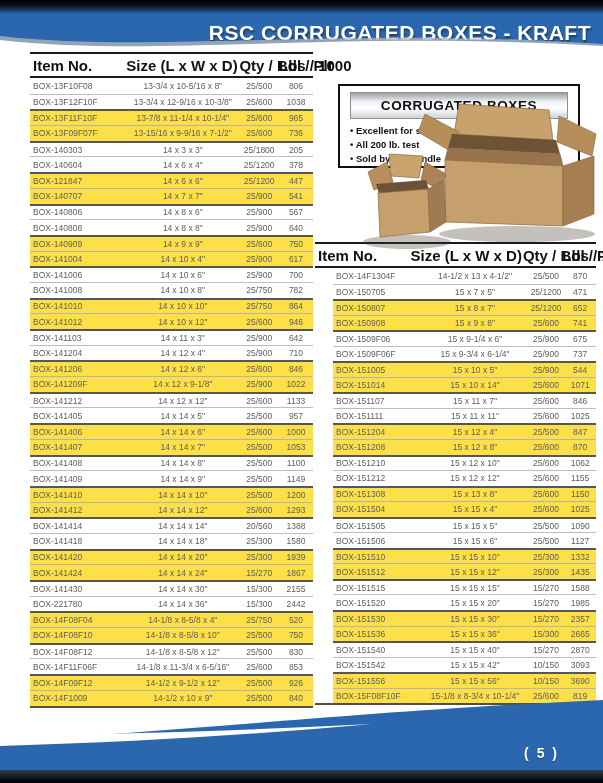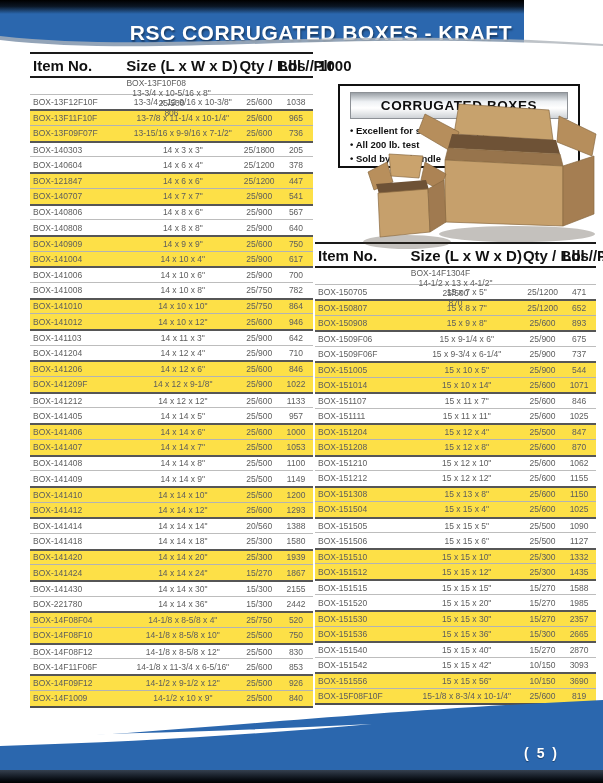--- a/index.html
+++ b/index.html
@@ -1,38 +1,38 @@
 <!DOCTYPE html>
 <html><head>
 <meta charset="utf-8">
 <style>
   html,body{margin:0;padding:0;background:#e8e8e8;}
   .page{position:relative;width:603px;height:783px;background:#ffffff;overflow:hidden;
         font-family:"Liberation Sans", sans-serif;margin:0 auto;}
 
   
-  .header{position:absolute;left:0;top:0;width:524px;height:58px;background:#2b67ae;}
+  .header{position:absolute;left:0;top:0;width:603px;height:58px;background:#2b67ae;}
   .header .darkstrip{position:absolute;left:0;top:0;width:100%;height:14px;
         background:linear-gradient(180deg,#000 0%,#0b1624 45%,rgba(43,103,174,0) 100%);}
   .header .title{position:absolute;right:12px;top:21px;color:#fff;font-size:21px;font-weight:bold;
         letter-spacing:.5px;text-shadow:1px 2px 2px rgba(0,0,0,.45);white-space:nowrap;}
   .header svg{position:absolute;left:0;bottom:0;display:block;}
 
   
   .tbl{position:absolute;border-bottom:2px solid #4f4f4f;}
   .tbl-left{left:30px;top:52px;width:283px;}
   .tbl-right{left:315px;top:242px;width:281px;}
   .thead{display:flex;height:22px;border-top:2px solid #1a1a1a;border-bottom:2px solid #1a1a1a;
         align-items:center;}
   .thead .tcell{font-weight:bold;color:#111;font-size:15px;text-align:left;}
   .trow{display:flex;height:15.7px;align-items:center;box-sizing:border-box;}
-  .tbl-right .trow{height:15.55px;}
+  .tbl-right .trow{height:15.55px;margin-left:18px;}
   .trow.heavy{border-top:2px solid #565656;}
   .trow.thin{border-top:1px solid #bdbdbd;}
-  .trow.first{border-top:none;flex-direction:column;}
+  .trow.first{border-top:none;}
   .trow.gray{background:#fde047;}
   .trow.gray.thin{border-top:1px solid #b3b3b3;}
   .tcell{font-size:8.5px;color:#5d5d5d;white-space:nowrap;overflow:visible;}
   .c0{width:34%;text-align:left;padding-left:3px;box-sizing:border-box;}
   .c1{width:40%;text-align:center;}
   .c2{width:14%;text-align:center;}
   .c3{width:12%;text-align:center;}
 
   
   .infobox{position:absolute;left:338px;top:84px;width:238px;height:80px;background:#fff;
@@ -344,21 +344,21 @@
         <div class="trow gray heavy">
           <div class="tcell c0">BOX-150807</div>
           <div class="tcell c1">15 x 8 x 7"</div>
           <div class="tcell c2">25/1200</div>
           <div class="tcell c3">652</div>
         </div>
         <div class="trow gray thin">
           <div class="tcell c0">BOX-150908</div>
           <div class="tcell c1">15 x 9 x 8"</div>
           <div class="tcell c2">25/600</div>
-          <div class="tcell c3">893</div>
+          <div class="tcell c3">741</div>
         </div>
         <div class="trow heavy">
           <div class="tcell c0">BOX-1509F06</div>
           <div class="tcell c1">15 x 9-1/4 x 6"</div>
           <div class="tcell c2">25/900</div>
           <div class="tcell c3">675</div>
         </div>
         <div class="trow thin">
           <div class="tcell c0">BOX-1509F06F</div>
           <div class="tcell c1">15 x 9-3/4 x 6-1/4"</div>

